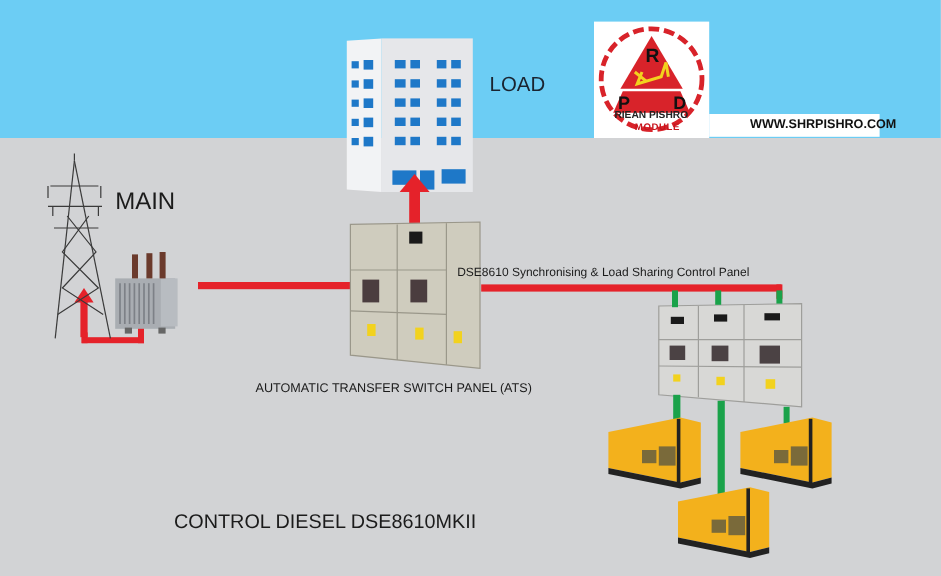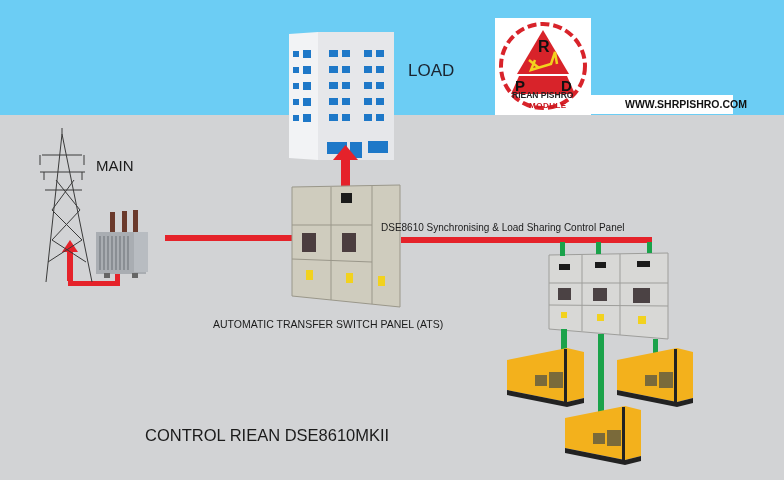--- a/index.html
+++ b/index.html
@@ -2,21 +2,21 @@
 <html><head>
   <meta charset="utf-8">
   <style>
     html, body { margin: 0; padding: 0; }
     body { width: 784px; height: 480px; overflow: hidden; position: relative; background: #d2d3d5; font-family: "Liberation Sans", sans-serif; }
     .sky { position: absolute; left: 0; top: 0; width: 784px; height: 115px; background: #6ccdf4; }
     .ground { position: absolute; left: 0; top: 115px; width: 784px; height: 365px; background: #d2d3d5; }
     svg.scene { position: absolute; left: 0; top: 0; width: 784px; height: 480px; }
     .label { position: absolute; font-weight: normal; color: #1b1b1b; white-space: nowrap; }
     .lbl-load { left: 408px; top: 61px; font-size: 17px; color: #1a2430; }
-    .lbl-main { left: 96px; top: 157px; font-size: 15px; }
+    .lbl-main { left: 96px; top: 157px; font-size: 20px; }
     .lbl-sync { left: 381px; top: 222px; font-size: 10px; }
     .lbl-ats { left: 213px; top: 318px; font-size: 10.5px; }
     .lbl-module { left: 145px; top: 426px; font-size: 16.5px; }
     .logo-box { position: absolute; left: 495px; top: 18px; width: 96px; height: 97px; background: #fff; }
     .logo-text1 { position: absolute; left: 512px; top: 90px; font-size: 8.5px; font-weight: bold; color: #222; }
     .logo-text2 { position: absolute; left: 529px; top: 101px; font-size: 8px; font-weight: bold; color: #c7161e; letter-spacing: 0.5px; }
     .url-box { position: absolute; left: 591px; top: 95px; width: 142px; height: 19px; background: #fff; }
     .url-text { position: absolute; left: 594px; top: 98px; font-size: 10.5px; font-weight: bold; color: #111; margin-left: 31px; }
   </style>
 </head>
@@ -190,13 +190,13 @@
 </div>
 <div class="logo-text1">RIEAN PISHRO</div>
 <div class="logo-text2">MODULE</div>
 <div class="url-box"></div>
 <div class="url-text">WWW.SHRPISHRO.COM</div>
 
 <div class="label lbl-load">LOAD</div>
 <div class="label lbl-main">MAIN</div>
 <div class="label lbl-sync">DSE8610 Synchronising &amp; Load Sharing Control Panel</div>
 <div class="label lbl-ats">AUTOMATIC TRANSFER SWITCH PANEL (ATS)</div>
-<div class="label lbl-module">CONTROL RIEAN DSE8610MKII</div>
+<div class="label lbl-module">CONTROL DIESEL DSE8610MKII</div>
 
 </body></html>

